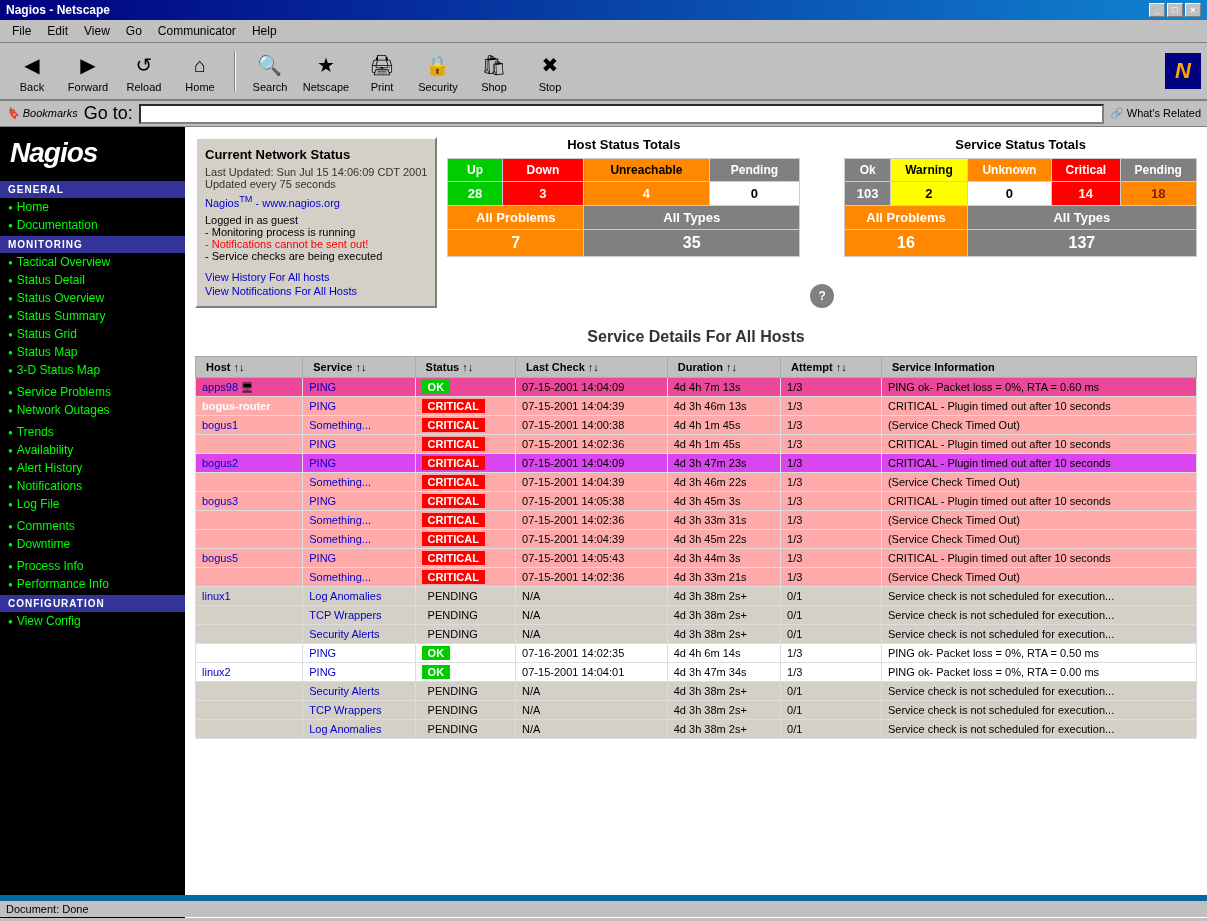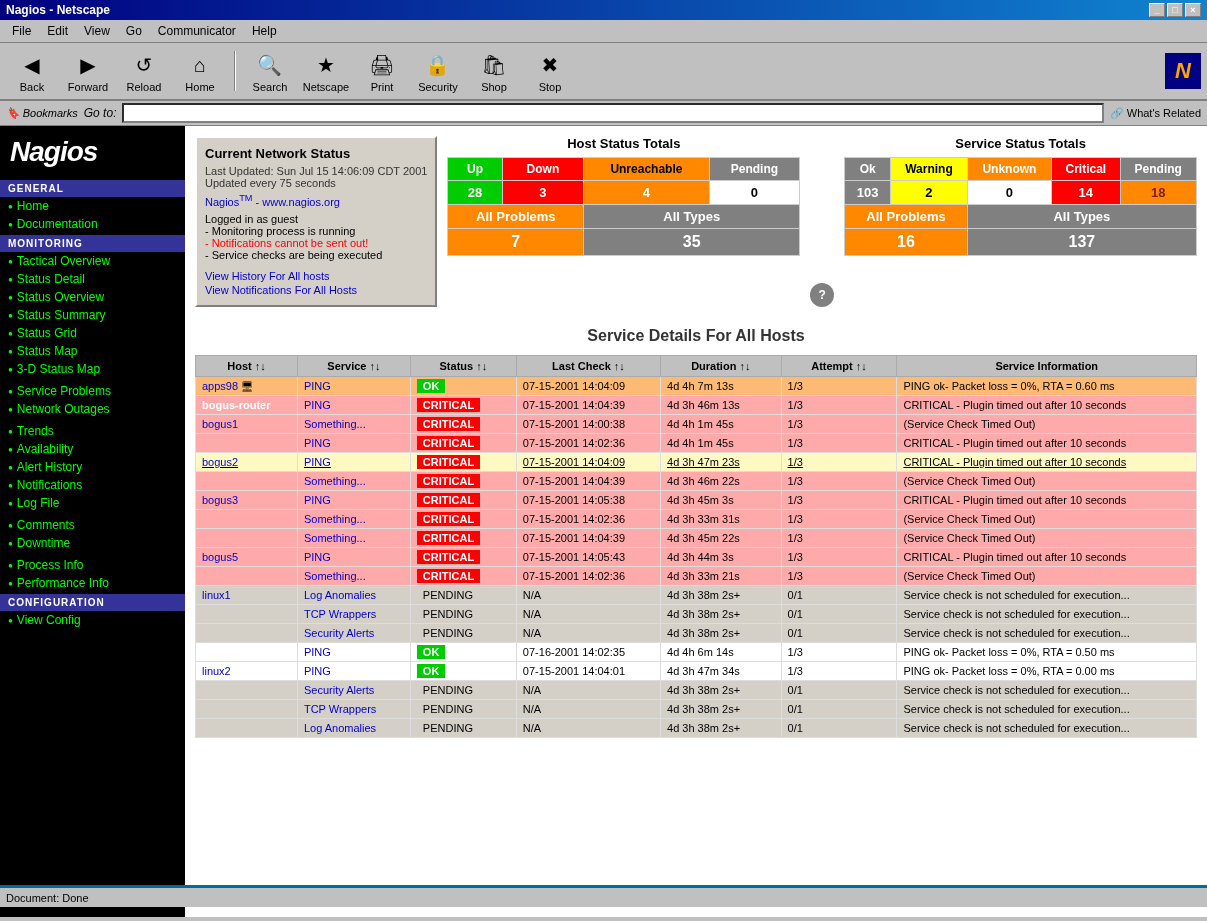--- a/index.html
+++ b/index.html
@@ -220,48 +220,48 @@
       margin-bottom: 10px;
       color: #333;
     }
     .svc-table {
       width: 100%;
       border-collapse: collapse;
       font-size: 11px;
     }
     .svc-table th {
       background: #c0c0c0;
-      padding: 4px 18px;
-      text-align: center;
+      padding: 4px 10px;
+      text-align: left;
       border: 1px solid #aaa;
       font-size: 11px;
       white-space: nowrap;
     }
     .svc-table td {
       padding: 3px 6px;
       border: 1px solid #ddd;
       font-size: 11px;
       white-space: nowrap;
     }
     .status-ok { background: #00cc00; color: white; padding: 1px 6px; font-weight: bold; }
     .status-critical { background: #ff0000; color: white; padding: 1px 6px; font-weight: bold; }
     .status-pending { color: black; padding: 1px 6px; }
     .svc-link { color: #0000cc; text-decoration: none; }
 
     
     .status-bar {
       background: #c0c0c0;
-      border-top: 3px solid #0369a1;
+      border-top: 6px solid #0369a1;
       padding: 2px 6px;
       font-size: 11px;
       display: flex;
       align-items: center;
       height: 22px;
       position: fixed;
-      bottom: 14px;
+      bottom: 4px;
       width: 100%;
     }
 
     .netscape-n {
       width: 36px; height: 36px;
       background: #000080;
       color: #ffa500;
       font-size: 22px;
       font-weight: bold;
       font-style: italic;
@@ -332,21 +332,21 @@
   <div class="tool-btn">
     <div class="tool-icon">✖</div>
     <span>Stop</span>
   </div>
   <div style="flex:1"></div>
   <div class="netscape-n">N</div>
 </div>
 
 <div class="address-bar">
   <span style="font-size:11px;font-style:italic;">🔖 Bookmarks</span>
-  <span style="font-size:12px;font-style:italic;">Go to:</span>
+  <span style="font-size:18px;">Go to:</span>
   <input class="address-input" type="text" value="" style="">
   <span style="font-size:11px;">🔗 What's Related</span>
 </div>
 
 <div class="main-layout">
 
   <div class="sidebar">
     <div class="nagios-logo">Nagios</div>
 
     <div class="sidebar-section">General</div>
@@ -540,21 +540,21 @@
             <th>Host ↑↓</th>
             <th>Service ↑↓</th>
             <th>Status ↑↓</th>
             <th>Last Check ↑↓</th>
             <th>Duration ↑↓</th>
             <th>Attempt ↑↓</th>
             <th>Service Information</th>
           </tr>
         </thead>
         <tbody id="service-table-body">
-        <tr style="background: #fdba74;">
+        <tr style="background: #ec4899;">
               <td><a href="#" class="svc-link">apps98</a><span style="font-size: 10px;"> 🖥</span></td>
               <td><a href="#" class="svc-link">PING</a></td>
               <td><span class="status-ok">OK</span></td>
               <td>07-15-2001 14:04:09</td>
               <td>4d 4h 7m 13s</td>
               <td>1/3</td>
               <td>PING ok- Packet loss = 0%, RTA = 0.60 ms</td>
             </tr>
             <tr style="background: rgb(255, 170, 170);">
               <td><a href="#" class="svc-link" style="color: white; font-weight: bold;">bogus-router</a></td>
@@ -576,21 +576,21 @@
             </tr>
             <tr style="background: rgb(255, 170, 170);">
               <td></td>
               <td><a href="#" class="svc-link">PING</a></td>
               <td><span class="status-critical">CRITICAL</span></td>
               <td>07-15-2001 14:02:36</td>
               <td>4d 4h 1m 45s</td>
               <td>1/3</td>
               <td>CRITICAL - Plugin timed out after 10 seconds</td>
             </tr>
-            <tr style="background: #fef9c3; text-decoration: underline;">
+            <tr style="background: #d946ef;">
               <td><a href="#" class="svc-link">bogus2</a></td>
               <td><a href="#" class="svc-link">PING</a></td>
               <td><span class="status-critical">CRITICAL</span></td>
               <td>07-15-2001 14:04:09</td>
               <td>4d 3h 47m 23s</td>
               <td>1/3</td>
               <td>CRITICAL - Plugin timed out after 10 seconds</td>
             </tr>
             <tr style="background: rgb(255, 170, 170);">
               <td></td>

